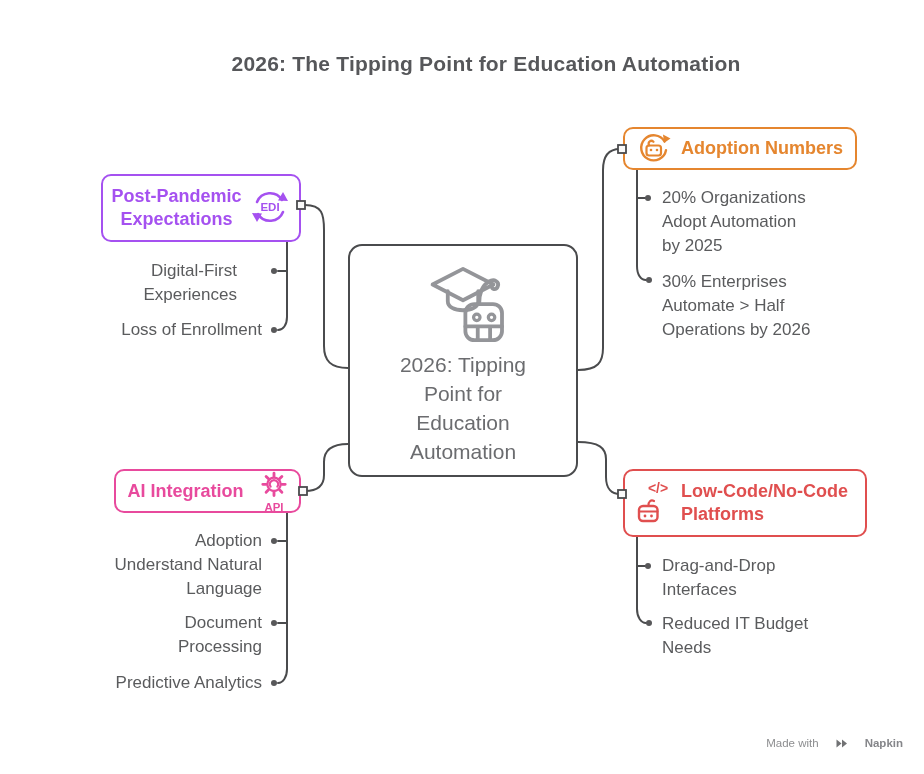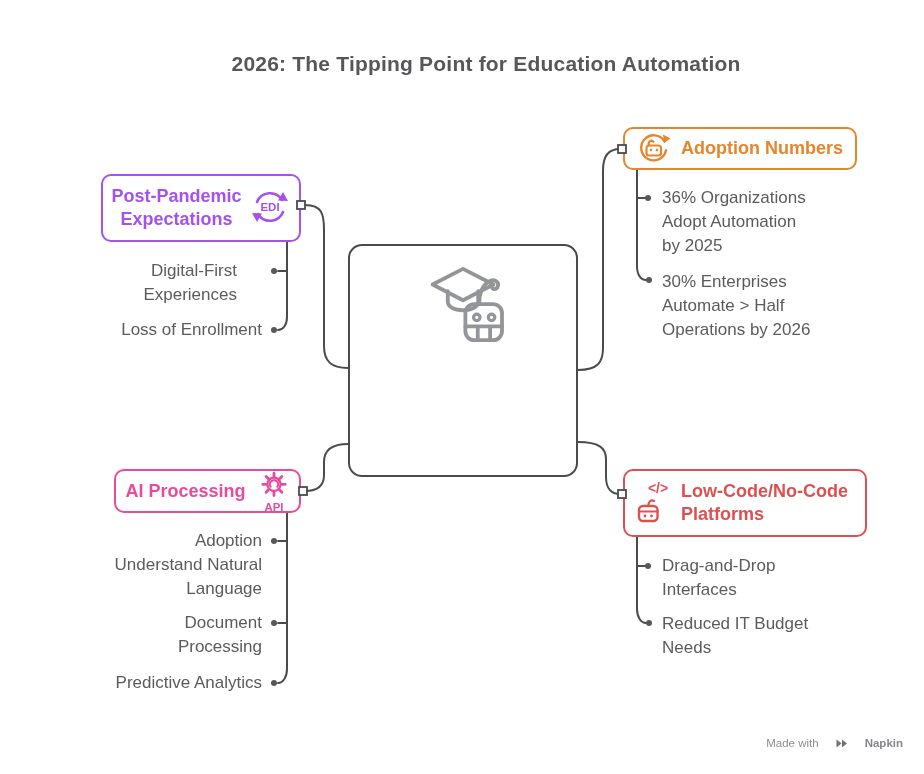--- a/index.html
+++ b/index.html
@@ -69,20 +69,24 @@
       <g stroke="#949599" stroke-width="4" fill="none" stroke-linejoin="round" stroke-linecap="round">
         <path d="M45,3 L77,19.5 L45,36 L13,19.5 Z"></path>
         <path d="M29,26.5 V37 C29,43 36,46.5 45,46.5 C54,46.5 61,43 61,37 V26.5"></path>
         <path d="M62,40 C62,29 64.5,21 72,16.5 C78,13 83.5,16.5 81.5,21.5 C80,25.5 74,25 75.5,20.5"></path>
         <rect x="47.5" y="40" width="38.5" height="38" rx="9.5"></rect>
         <circle cx="59.5" cy="54" r="3.4" stroke-width="3.4"></circle>
         <circle cx="75" cy="54" r="3.4" stroke-width="3.4"></circle>
         <path d="M47.5,63.5 H86 M60.5,63.5 V77 M73.5,63.5 V77"></path>
       </g>
     </svg>
+    <div class="center-label pre">2026: Tipping
+Point for
+Education
+Automation</div>
   </div>
 
   <div class="node branch b-orange">
     <svg class="b-icon" width="34" height="34" viewBox="0 0 34 34" style="margin-right:10px">
       <g stroke="#e5862f" fill="none" stroke-linecap="round">
         <path d="M27.5,9.5 A12.5,12.5 0 1 0 29,18.2" stroke-width="2.4"></path>
         <rect x="9.5" y="13.5" width="14.5" height="10" rx="2.5" stroke-width="2.2"></rect>
         <path d="M12,13.5 C10.5,9.5 14,7.5 16.5,9.8" stroke-width="2.2"></path>
       </g>
       <polygon points="26,2.5 33.5,6.5 27,11" fill="#e5862f"></polygon>
@@ -100,21 +104,21 @@
         <path d="M7,14 A14,14 0 0 1 32,12"></path>
         <path d="M33,24 A14,14 0 0 1 8,26"></path>
       </g>
       <polygon points="33,4 38,13 28,12.5" fill="#a551f0"></polygon>
       <polygon points="7,34 2,25 12,25.5" fill="#a551f0"></polygon>
       <text x="20" y="23" text-anchor="middle" font-size="11.5" fill="#a551f0">EDI</text>
     </svg>
   </div>
 
   <div class="node branch b-pink">
-    <div class="b-label grow-center">AI Processing</div>
+    <div class="b-label grow-center">AI Integration</div>
     <svg class="b-icon" width="38" height="44" viewBox="0 0 40 46" style="margin-right:6px">
       <g stroke="#e84a9d" fill="none" stroke-linecap="round">
         <path stroke-width="3" d="M28.2,16 H31.8 M25.8,21.8 L28.3,24.3 M20,24.2 V27.8 M14.2,21.8 L11.7,24.3 M11.8,16 H8.2 M14.2,10.2 L11.7,7.7 M20,7.8 V4.2 M25.8,10.2 L28.3,7.7"></path>
         <circle cx="20" cy="16" r="7" stroke-width="2.4"></circle>
         <path d="M16.5,18.5 A4.3,4.3 0 1 1 23.5,18.5" stroke-width="2.2"></path>
       </g>
       <text x="20" y="44" text-anchor="middle" font-size="12" fill="#e84a9d">API</text>
     </svg>
   </div>
 
@@ -130,21 +134,21 @@
       <circle cx="14.5" cy="38" r="1.4" fill="#e04f4f"></circle>
     </svg>
     <div class="b-label pre">Low-Code/No-Code
 Platforms</div>
   </div>
 
   <div class="leaf r pre" style="top:259px;right:687px">Digital-First
 Experiences</div>
   <div class="leaf r pre" style="top:318px;right:662px">Loss of Enrollment</div>
 
-  <div class="leaf pre" style="top:186px;left:662px">36% Organizations
+  <div class="leaf pre" style="top:186px;left:662px">20% Organizations
 Adopt Automation
 by 2025</div>
   <div class="leaf pre" style="top:270px;left:662px">30% Enterprises
 Automate &gt; Half
 Operations by 2026</div>
 
   <div class="leaf r pre" style="top:529px;right:662px">Adoption
 Understand Natural
 Language</div>
   <div class="leaf r pre" style="top:611px;right:662px">Document

